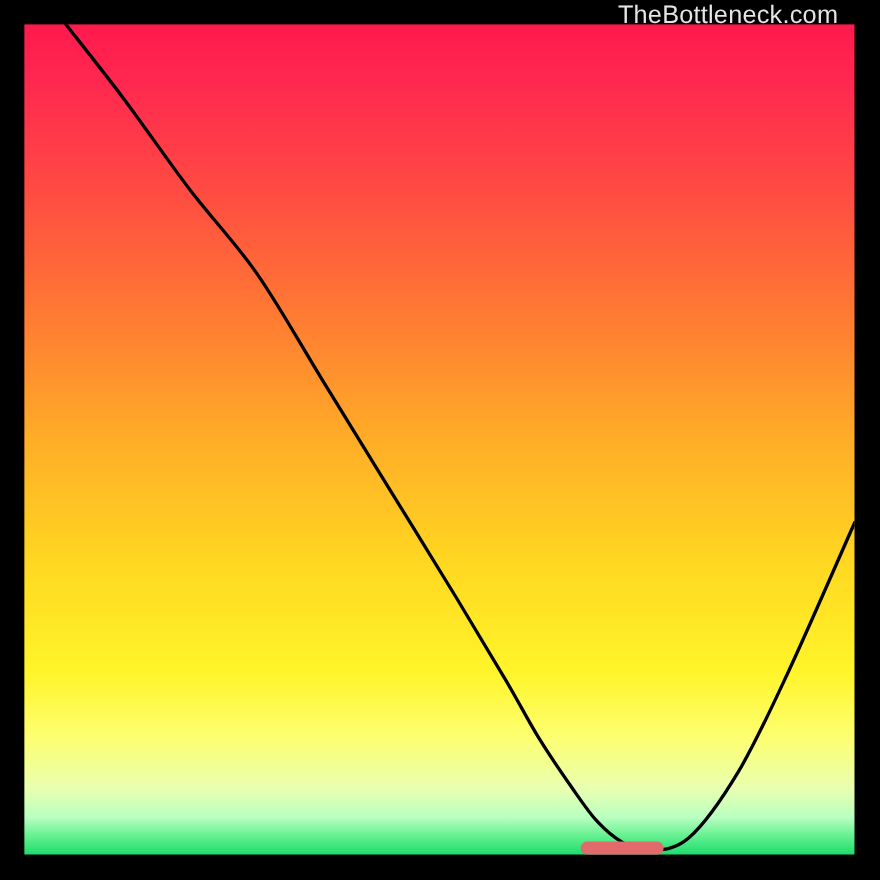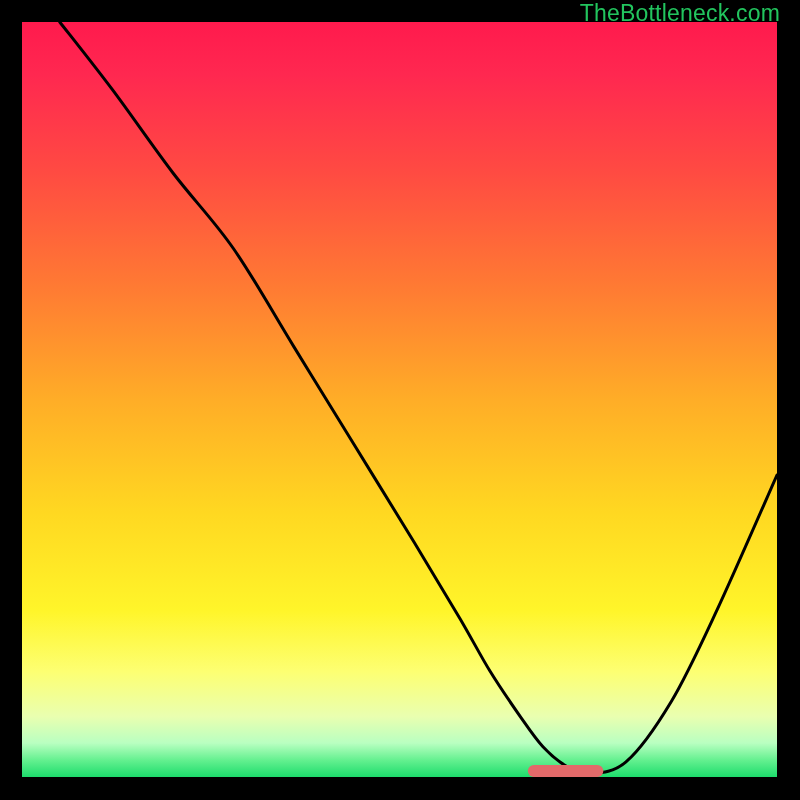--- a/index.html
+++ b/index.html
@@ -22,22 +22,22 @@
   .plot {
     position: absolute;
     left: 0;
     top: 0;
     width: 755px;
     height: 755px;
   }
   .watermark {
     position: absolute;
     top: 0px;
-    right: 20px;
-    color: #22c55e;
+    right: 38px;
+    color: #e5e5e5;
     font-size: 23px;
     font-weight: 500;
     letter-spacing: 0.2px;
   }
   svg { display: block; }
 </style>
 </head>
 <body>
 
 <div class="watermark">TheBottleneck.com</div>

